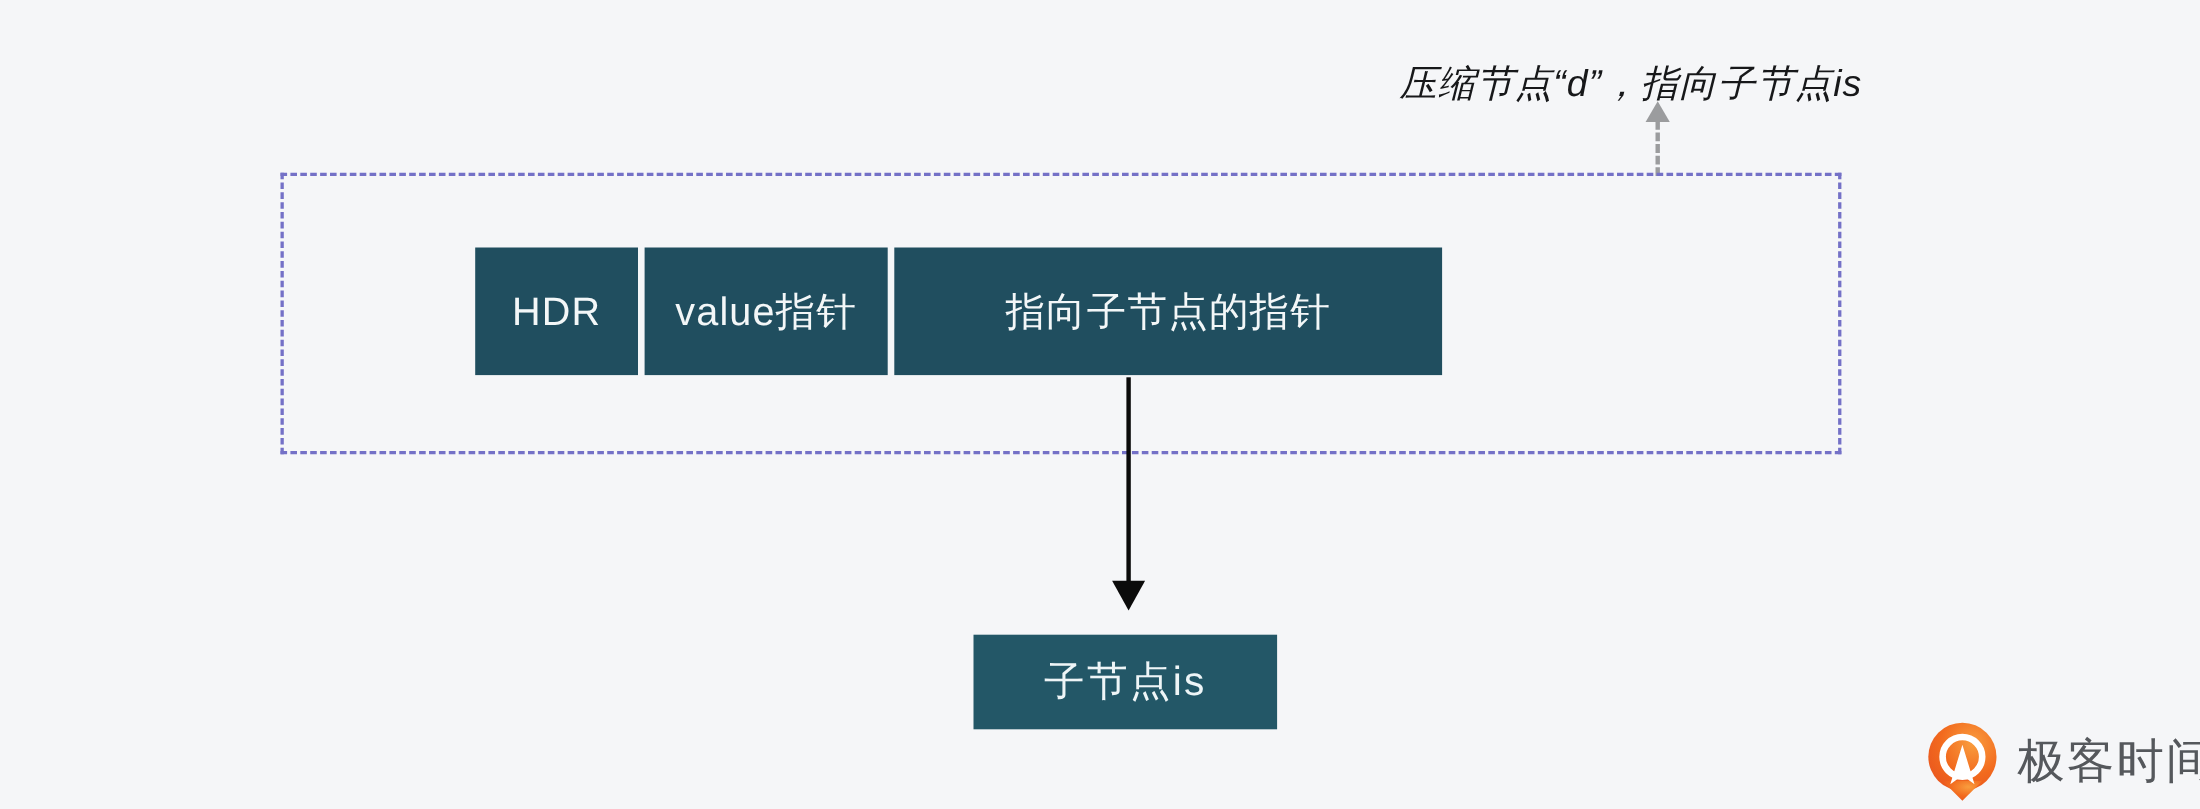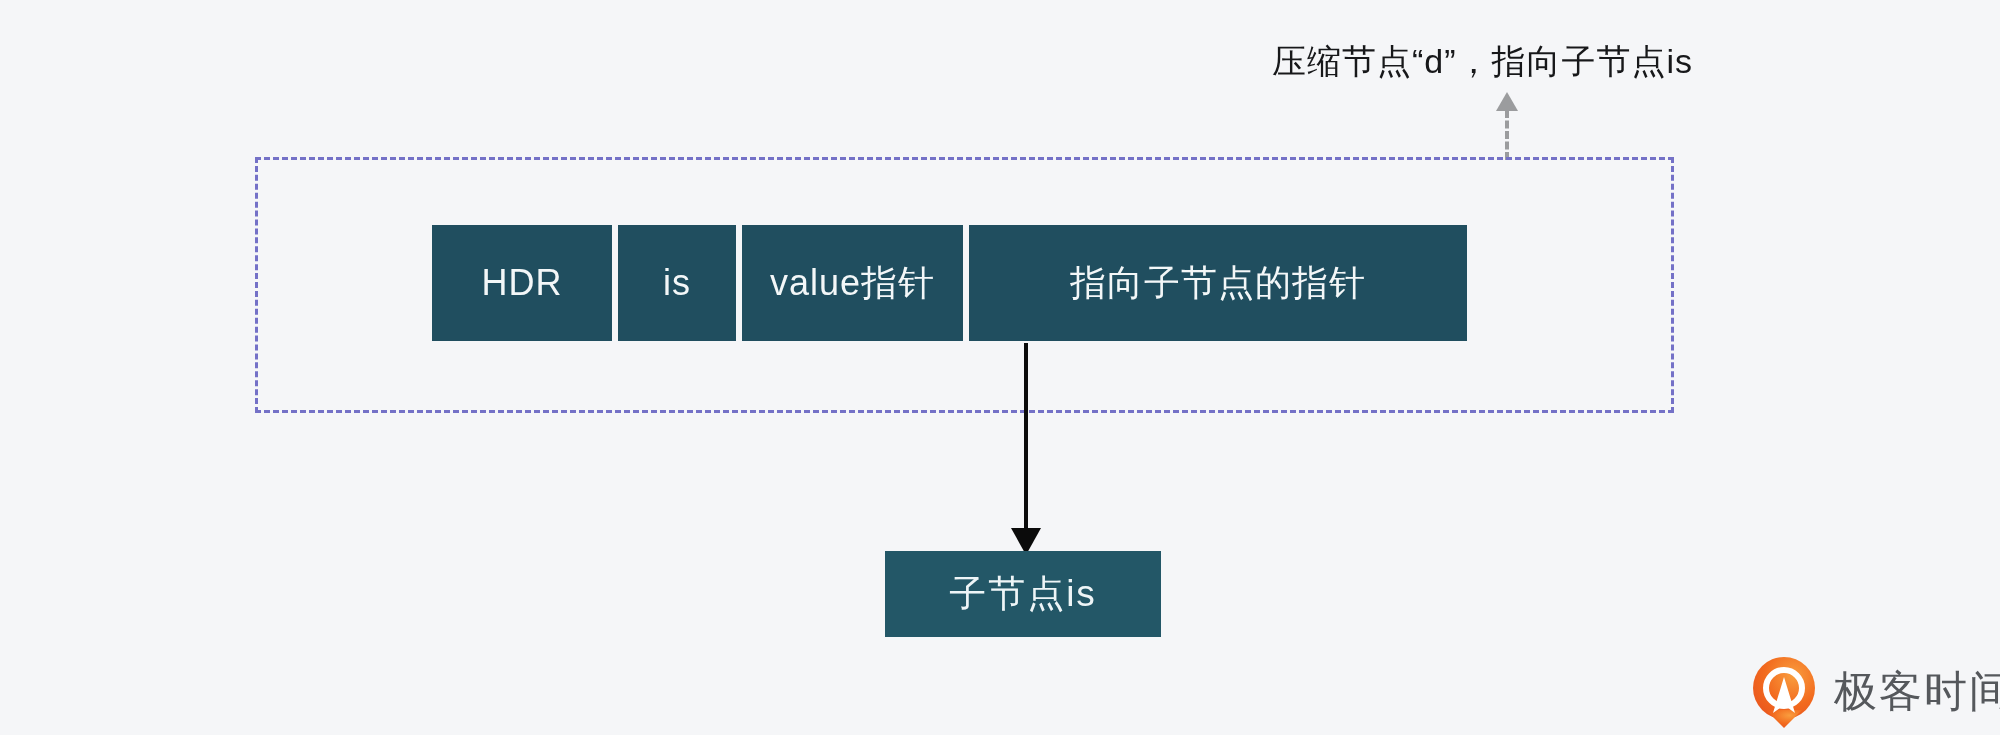--- a/index.html
+++ b/index.html
@@ -9,26 +9,27 @@
     font-family: "Liberation Sans", "DejaVu Sans", sans-serif;
     position: relative;
     overflow: hidden;
   }
   .canvas { position: absolute; inset: 0; }
 
   
   .annotation {
     position: absolute;
     left: 1272px;
-    top: 40px;
+    top: 55px;
     font-size: 34px;
     line-height: 42px;
     color: #17181a;
     letter-spacing: 1px;
     white-space: nowrap;
+    font-style: italic;
   }
 
   
   .callout-arrow-line {
     position: absolute;
     left: 1505px;
     top: 110px;
     height: 50px;
     width: 0;
     border-left: 4px dashed #9b9c9e;
@@ -65,21 +66,21 @@
   .cell {
     background: #204e5f;
     color: #f3f7f8;
     display: flex;
     align-items: center;
     justify-content: center;
     font-size: 36px;
     letter-spacing: 1px;
     height: 100%;
   }
-  .cell-hdr   { width: 180px; }
+  .cell-hdr   { width: 148px; }
   .cell-is    { width: 118px; }
   .cell-child { width: 498px; }
   .cell-value { width: 221px; }
 
   
   .down-arrow-line {
     position: absolute;
     left: 1024px;
     top: 343px;
     width: 4px;
@@ -93,21 +94,21 @@
     width: 0; height: 0;
     border-left: 15px solid transparent;
     border-right: 15px solid transparent;
     border-top: 27px solid #0b0b0b;
   }
 
   
   .child-box {
     position: absolute;
     left: 885px;
-    top: 551px;
+    top: 577px;
     width: 276px;
     height: 86px;
     background: #235767;
     color: #eef5f7;
     display: flex;
     align-items: center;
     justify-content: center;
     font-size: 37px;
     letter-spacing: 2px;
   }
@@ -135,21 +136,20 @@
 
   <div class="annotation">压缩节点“d”，指向子节点is</div>
 
   <div class="callout-arrow-head"></div>
   <div class="callout-arrow-line"></div>
 
   <div class="dashed-region"></div>
 
   <div class="node-bar">
     <div class="cell cell-hdr">HDR</div>
-    <div class="cell cell-is">is</div>
     <div class="cell cell-value">value指针</div>
     <div class="cell cell-child">指向子节点的指针</div>
   </div>
 
   <div class="down-arrow-line"></div>
   <div class="down-arrow-head"></div>
 
   <div class="child-box">子节点is</div>
 
   <div class="brand">

